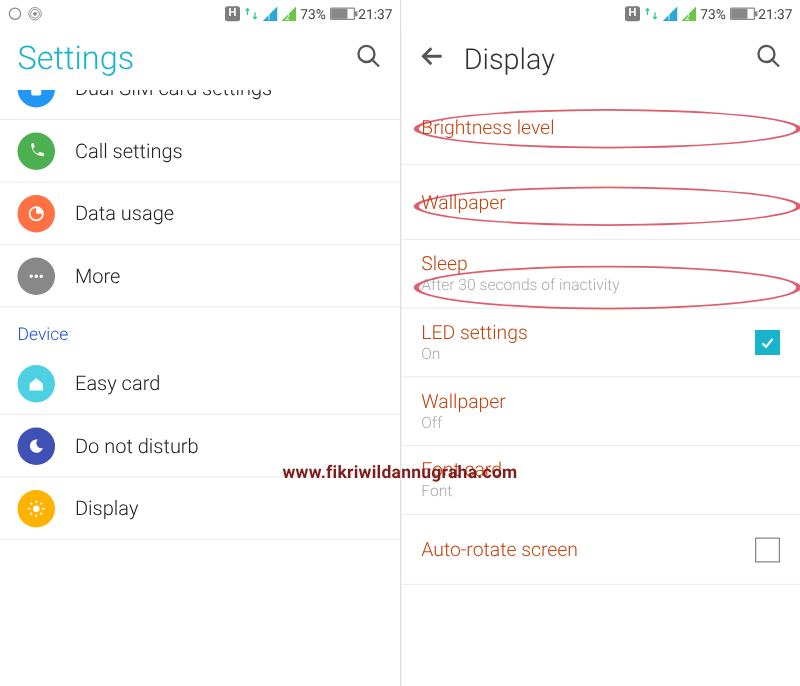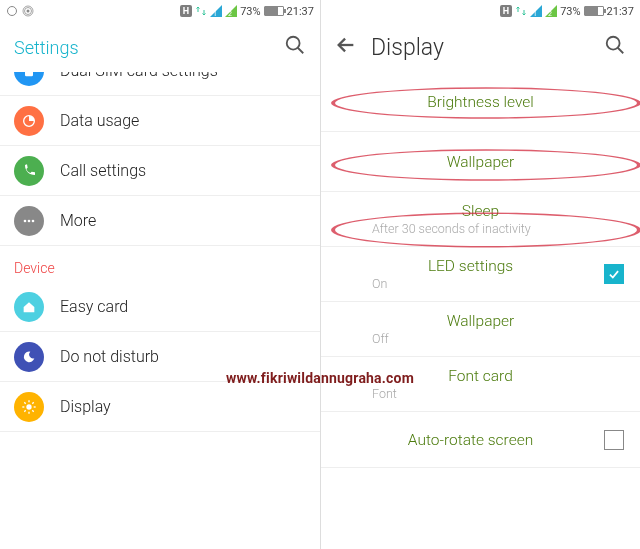--- a/index.html
+++ b/index.html
@@ -9,35 +9,35 @@
   .screen + .screen { border-left: 1px solid #ddd; }
   .statusbar { height: 22px; background: #fff; display: flex; align-items: center; justify-content: flex-end; padding: 0 6px; gap: 3px; font-size: 11px; color: #444; }
   .statusbar .left { margin-right: auto; display: flex; gap: 4px; align-items: center; }
   .statusbar svg { width: 12px; height: 12px; }
   .sbicon { display: inline-flex; align-items: center; }
   .hbadge { background: #7d7d7d; color: #fff; font-size: 9px; font-weight: bold; padding: 1px 3px; border-radius: 2px; }
   .batt { width: 20px; height: 10px; border: 1px solid #888; border-radius: 1px; position: relative; display: inline-block; }
   .batt::after { content: ''; position: absolute; right: -3px; top: 2px; width: 2px; height: 4px; background: #888; }
   .batt .fill { position: absolute; left: 0; top: 0; bottom: 0; width: 73%; background: #888; }
   .appbar { height: 50px; display: flex; align-items: center; padding: 0 14px; gap: 14px; }
-  .title-left { color: #18b4cc; font-size: 18px; font-weight: 300; flex: 1; }
+  .title-left { color: #18b4cc; font-size: 26px; font-weight: 300; flex: 1; }
   .title-right { color: #333; font-size: 23px; font-weight: 300; flex: 1; }
   .searchicon svg { width: 22px; height: 22px; stroke: #555; fill: none; stroke-width: 2; }
   .backicon svg { width: 22px; height: 22px; stroke: #555; fill: none; stroke-width: 2.5; }
   .list { overflow: hidden; }
   .row { display: flex; align-items: center; min-height: 50px; padding: 8px 14px; border-bottom: 1px solid #eee; gap: 16px; }
   .row.cut { margin-top: -26px; }
   .ricon { width: 30px; height: 30px; border-radius: 50%; display: flex; align-items: center; justify-content: center; flex-shrink: 0; }
   .ricon svg { width: 16px; height: 16px; }
   .rlabel { font-size: 16px; color: #222; font-weight: 300; }
-  .section { padding: 14px 14px 6px; font-size: 14px; color: #ef4444; font-weight: 300; }
+  .section { padding: 14px 14px 6px; font-size: 14px; color: #1d4ed8; font-weight: 300; }
   .drow { padding: 10px 16px; border-bottom: 1px solid #eee; position: relative; display: flex; align-items: center; }
   .drow .txt { flex: 1; }
-  .dlabel { font-size: 15.5px; color: #4d7c0f; font-weight: 300; text-align: center; }
-  .dsub { font-size: 12.5px; color: #aaa; font-weight: 300; margin-top: 1px; margin-left: 35px; }
+  .dlabel { font-size: 15.5px; color: #c2410c; font-weight: 300; }
+  .dsub { font-size: 12.5px; color: #aaa; font-weight: 300; margin-top: 1px; }
   .cbx { width: 20px; height: 20px; border: 1.5px solid #888; background: #fff; display: flex; align-items: center; justify-content: center; }
   .cbx.on { background: #18b4cc; border-color: #18b4cc; }
   .cbx.on svg { width: 14px; height: 14px; stroke: #fff; stroke-width: 3; fill: none; }
   .circle-mark { position: absolute; pointer-events: none; border: 4px solid rgba(210,40,60,0.75); border-radius: 50%; transform: scaleY(0.35); }
   .watermark { position: absolute; left: 50%; transform: translateX(-50%); top: 370px; font-size: 14px; font-weight: bold; color: #7f1d1d; letter-spacing: 0.2px; z-index: 10; pointer-events: none; text-align: right; }
 </style>
 </head>
 <body>
 
 <div class="wrap">
@@ -95,35 +95,35 @@
     <div class="list">
       <div class="row cut">
         <span class="ricon" style="background:#2196f3">
             <svg viewBox="0 0 24 24">
               <rect x="6" y="4" width="12" height="16" rx="2" fill="#fff"></rect>
             </svg>
           </span>
         <span class="rlabel">Dual SIM card settings</span>
       </div>
       <div class="row">
+        <span class="ricon" style="background:#4caf50">
+            <svg viewBox="0 0 24 24">
+              <path d="M6 3c0 9 6 15 15 15l0-4-5-1-2 2c-3-1-5-3-6-6l2-2-1-5z" fill="#fff"></path>
+            </svg>
+          </span>
+        <span class="rlabel">Call settings</span>
+      </div>
+      <div class="row">
         <span class="ricon" style="background:#ff7043">
             <svg viewBox="0 0 24 24">
               <circle cx="12" cy="12" r="8" fill="none" stroke="#fff" stroke-width="2"></circle>
               <path d="M12 4 A8 8 0 0 1 20 12 L12 12 Z" fill="#fff"></path>
             </svg>
           </span>
         <span class="rlabel">Data usage</span>
-      </div>
-      <div class="row">
-        <span class="ricon" style="background:#4caf50">
-            <svg viewBox="0 0 24 24">
-              <path d="M6 3c0 9 6 15 15 15l0-4-5-1-2 2c-3-1-5-3-6-6l2-2-1-5z" fill="#fff"></path>
-            </svg>
-          </span>
-        <span class="rlabel">Call settings</span>
       </div>
       <div class="row">
         <span class="ricon" style="background:#888">
             <svg viewBox="0 0 24 24">
               <circle cx="6" cy="12" r="2" fill="#fff"></circle>
               <circle cx="12" cy="12" r="2" fill="#fff"></circle>
               <circle cx="18" cy="12" r="2" fill="#fff"></circle>
             </svg>
           </span>
         <span class="rlabel">More</span>

